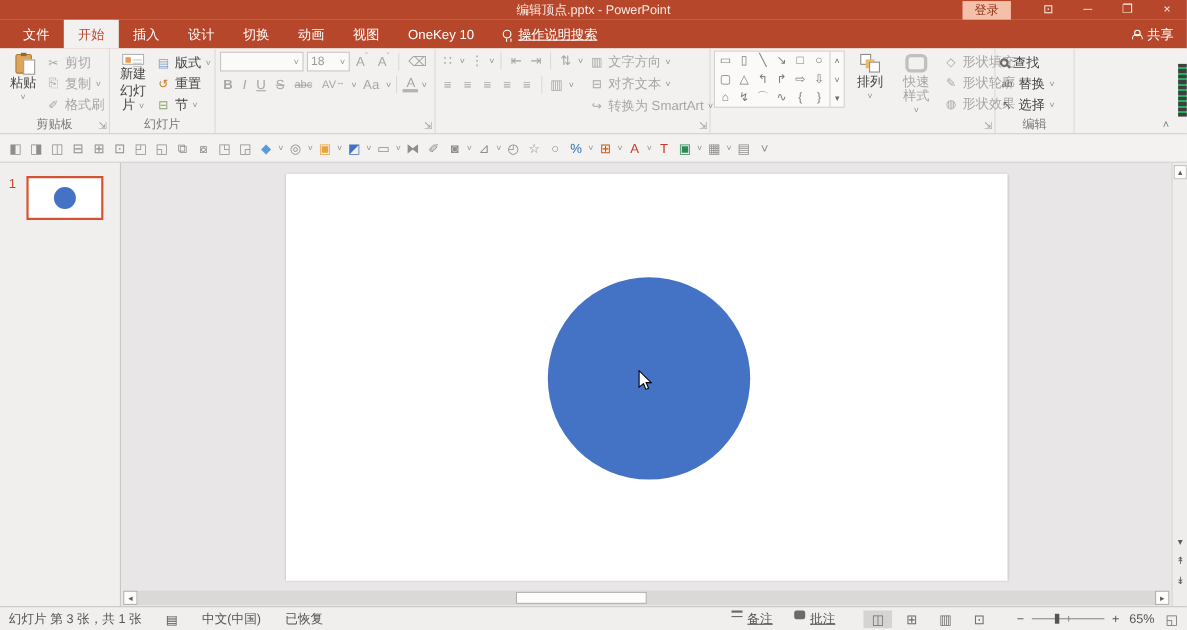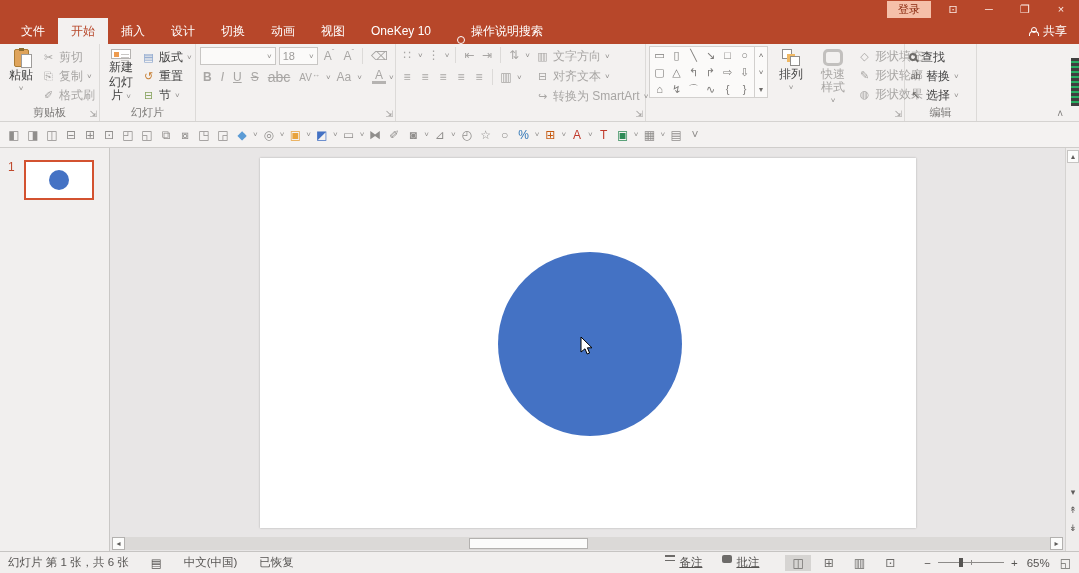--- a/index.html
+++ b/index.html
@@ -3,28 +3,28 @@
 <meta charset="utf-8">
 <style>
   *{box-sizing:border-box;margin:0;padding:0;}
   html,body{width:1079px;height:573px;overflow:hidden;}
   body{font-family:"Liberation Sans","DejaVu Sans",sans-serif;font-size:12px;color:#444;background:#E8E6E6;position:relative;}
 
   
   .titlebar{height:18px;background:#B7472A;position:relative;color:#fff;}
   .titlebar .title{position:absolute;left:0;right:0;top:2px;text-align:center;font-size:11.5px;color:#FBEAE4;}
   .win-controls{position:absolute;right:0;top:0;height:18px;display:flex;align-items:center;}
-  .signin{background:#F5C0A9;color:#89290F;font-size:11px;padding:1px 11px;margin-right:4px;cursor:default;}
+  .signin{background:#F5C0A9;color:#89290F;font-size:11px;padding:1px 11px;margin-right:16px;cursor:default;}
   .win-btn{width:36px;text-align:center;font-size:11px;color:#FBEAE4;line-height:18px;}
 
   
   .tabrow{height:26px;background:#B7472A;display:flex;align-items:stretch;position:relative;padding-left:8px;}
   .tab{padding:0 13px;color:#fff;font-size:12px;line-height:26px;white-space:nowrap;}
   .tab.active{background:#F3F1F0;color:#B7472A;}
-  .tab.search{display:flex;align-items:flex-end;gap:6px;}
+  .tab.search{display:flex;align-items:center;gap:6px;text-decoration:underline;}
   .bulb{width:8px;height:8px;border:1px solid #fff;border-radius:50%;position:relative;display:inline-block;}
   .bulb::after{content:"";position:absolute;left:1.5px;bottom:-4px;width:3px;height:3px;border-left:1px solid #fff;border-right:1px solid #fff;}
   .share{position:absolute;right:12px;bottom:0;display:flex;align-items:center;gap:5px;color:#fff;line-height:26px;justify-content:flex-end;}
   .person{width:10px;height:9px;position:relative;display:inline-block;}
   .person::before{content:"";position:absolute;left:3px;top:0;width:4px;height:4px;border:1px solid #fff;border-radius:50%;}
   .person::after{content:"";position:absolute;left:1px;bottom:0;width:8px;height:4px;border:1px solid #fff;border-bottom:none;border-radius:4px 4px 0 0;}
 
   
   .ribbon{height:78px;background:#F3F1F0;display:flex;position:relative;border-bottom:1px solid #D5D3D1;}
   .group{position:relative;border-right:1px solid #DCDAD8;padding:3px 2px 16px 2px;display:flex;}
@@ -126,20 +126,21 @@
   .ztrack{width:66px;height:1px;background:#8D8B89;position:relative;}
   .ztick{position:absolute;left:50%;top:-2px;width:1px;height:5px;background:#8D8B89;}
   .zthumb{position:absolute;left:32%;top:-4px;width:4px;height:9px;background:#565452;}
   .zpct{width:32px;text-align:right;}
   .fit{margin-left:10px;font-size:12px;color:#6D6B69;}
 </style>
 </head>
 <body>
 
 <div class="titlebar">
+  <div class="title">编辑顶点.pptx - PowerPoint</div>
   <div class="win-controls">
     <span class="signin">登录</span>
     <span class="win-btn">⊡</span>
     <span class="win-btn">─</span>
     <span class="win-btn">❐</span>
     <span class="win-btn">×</span>
   </div>
 </div>
 
 <div class="tabrow">
@@ -232,21 +233,21 @@
           <span class="tiny">ˇ</span>
         </span>
       <span class="vsep"></span>
       <span class="fbtn">⌫</span>
     </div>
     <div class="frow">
       <span class="fbtn" style="font-weight:bold">B</span>
       <span class="fbtn" style="font-style:italic">I</span>
       <span class="fbtn und">U</span>
       <span class="fbtn strike">S</span>
-      <span class="fbtn strike" style="font-size:14px">abc</span>
+      <span class="fbtn strike" style="font-size:10px">abc</span>
       <span class="fbtn" style="font-size:10px">
           <span>AV</span>
           <span class="tiny">↔</span>
         </span>
       <span class="dd">˅</span>
       <span class="fbtn">Aa</span>
       <span class="dd">˅</span>
       <span class="vsep"></span>
       <span class="fbtn colA">A</span>
       <span class="dd">˅</span>
@@ -456,21 +457,21 @@
 
   <div class="vscroll">
     <span class="vs-btn" style="top:2px">▴</span>
     <span class="vs-btn plain" style="bottom:52px">▾</span>
     <span class="vs-btn plain" style="bottom:34px">↟</span>
     <span class="vs-btn plain" style="bottom:16px">↡</span>
   </div>
 </div>
 
 <div class="statusbar">
-  <span class="sb-item">幻灯片 第 1 张，共 6 张</span>
+  <span class="sb-item">幻灯片 第 3 张，共 1 张</span>
   <span class="sb-item">▤</span>
   <span class="sb-item">中文(中国)</span>
   <span class="sb-item">已恢复</span>
 
   <span class="sb-right">
     <span class="sb-tool">
       <span class="notes-ic"></span>
       <span>备注</span>
     </span>
     <span class="sb-tool">

